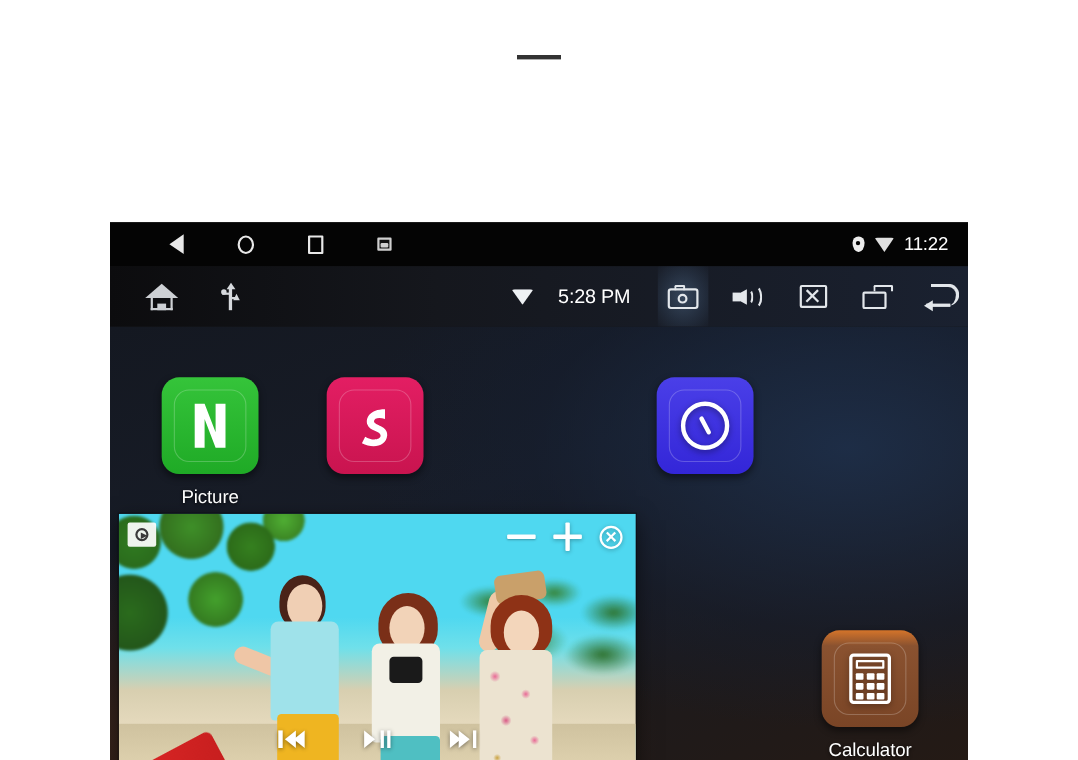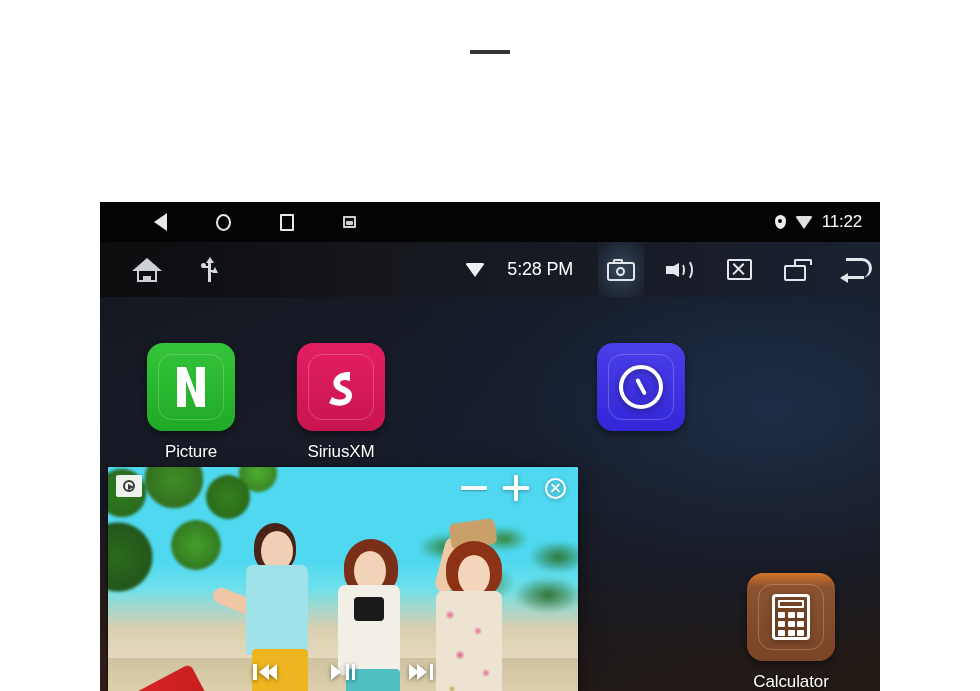--- a/index.html
+++ b/index.html
@@ -798,21 +798,20 @@
       </div>
 
       <div class="app-cell" style="left:166px; top:46px;">
         <div class="tile t-pink">
           <div class="tile-glyph">
             <svg width="42" height="42" viewBox="0 0 42 42">
               <path d="M30 6 C16 6 12 14 14 20 c2 6 12 6 12 10 c0 4 -8 5 -14 1 l-3 6 c10 5 22 3 23 -7 c1 -9 -12 -9 -12 -13 c0 -3 5 -4 10 -2 Z" fill="#ffffff"></path>
             </svg>
           </div>
         </div>
-        <div class="app-label">SiriusXM</div>
       </div>
 
 
       <div class="app-cell" style="left:466px; top:46px;">
         <div class="tile t-indigo">
           <div class="tile-glyph">
             <div class="gauge">
               <div class="needle"></div>
             </div>
           </div>

